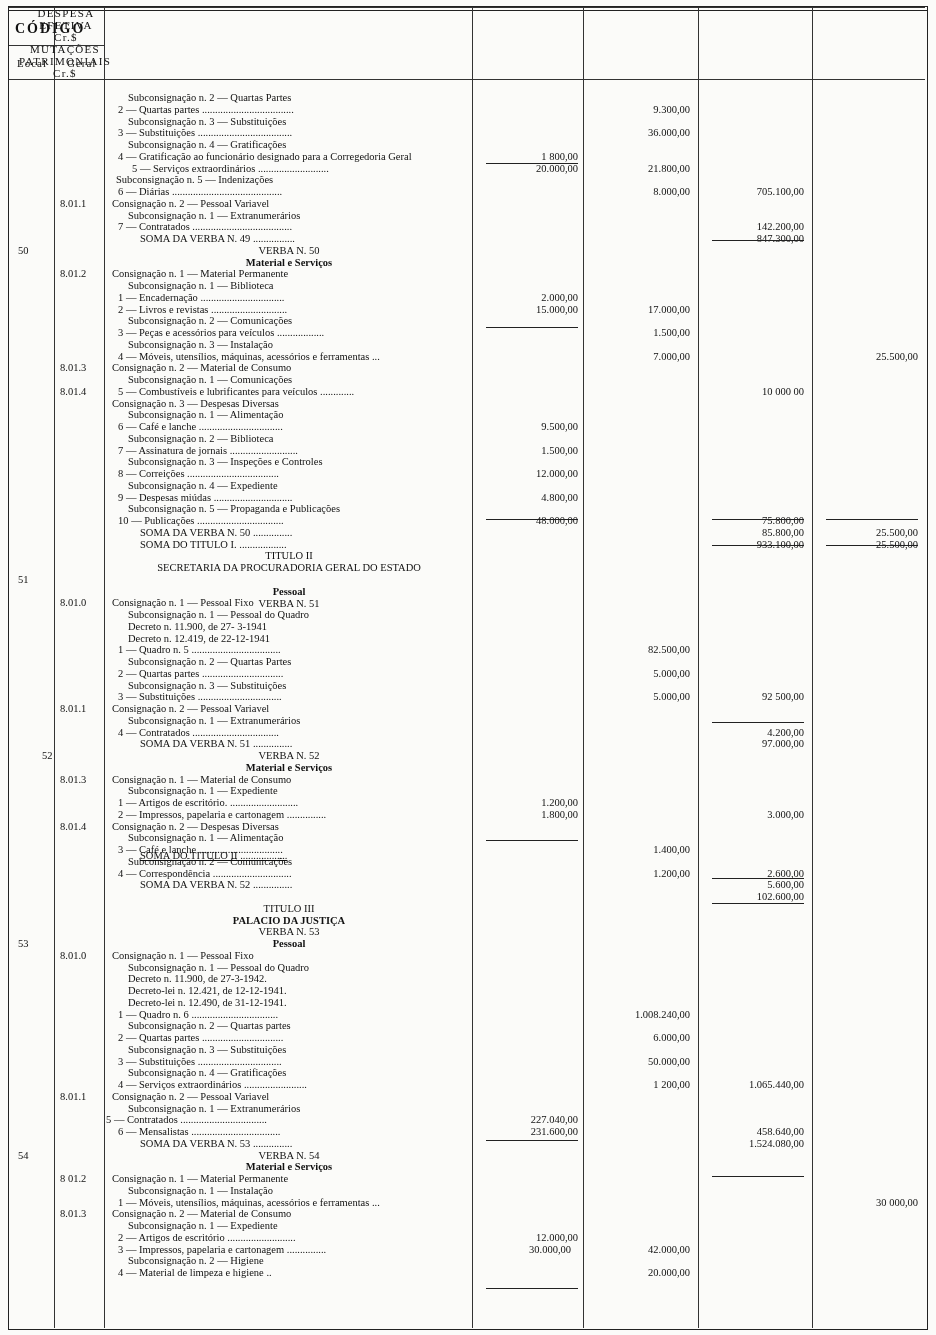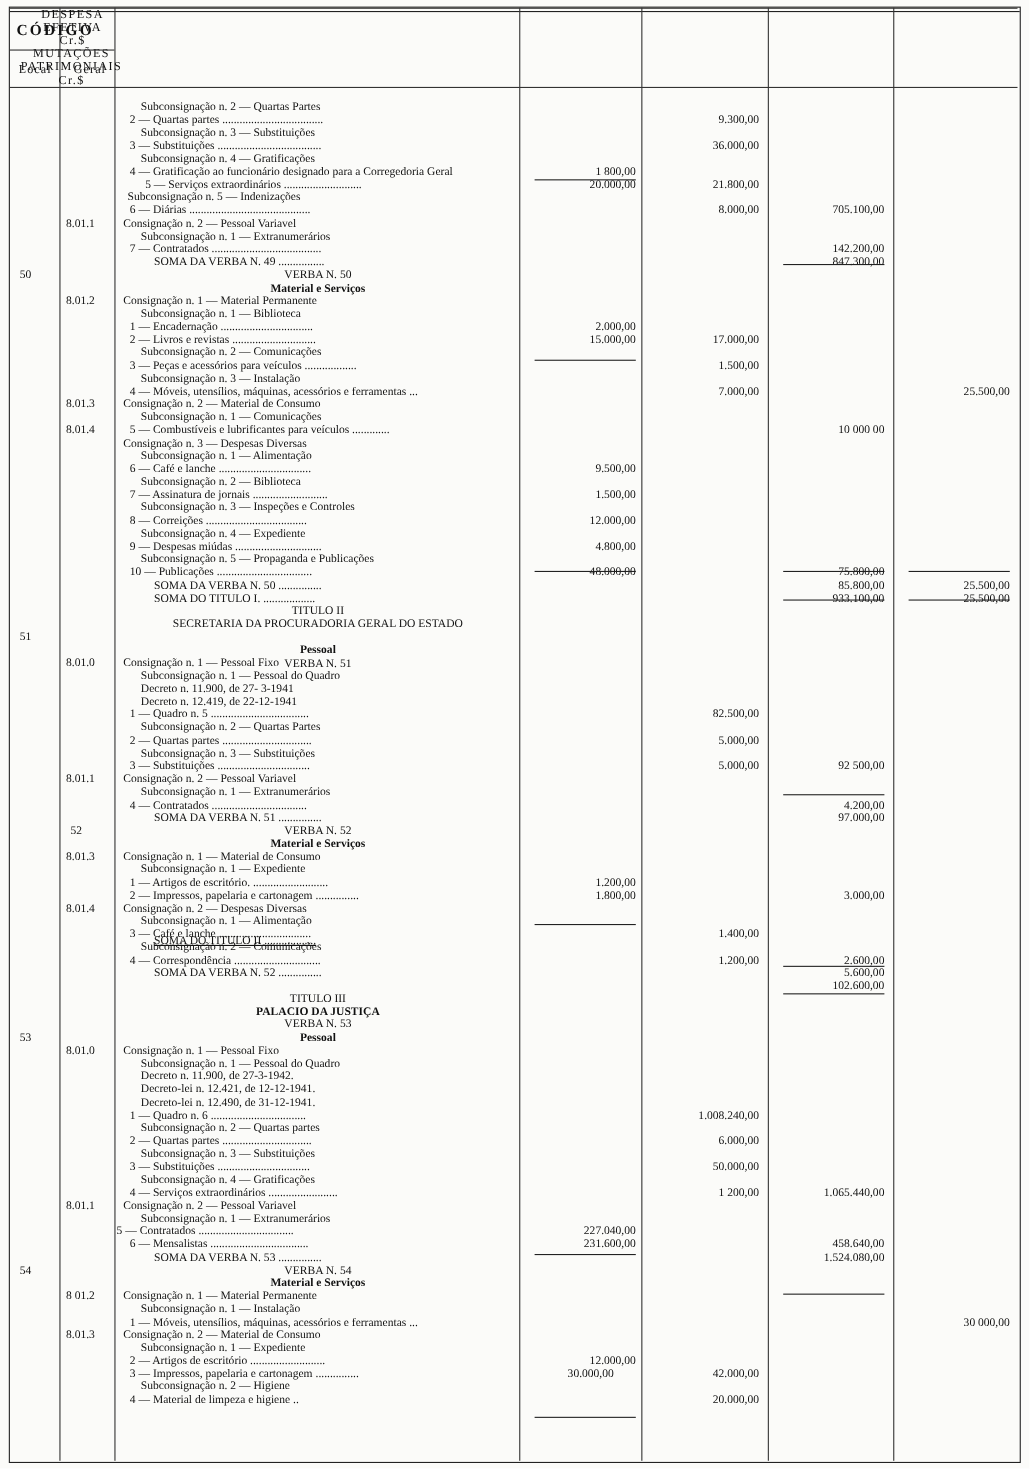--- a/index.html
+++ b/index.html
@@ -149,21 +149,21 @@
       <div class="row t" style="top: 691.25px; left: 118px;">3 — Substituições ................................</div>
       <div class="num" style="left: 590px; width: 100px; top: 691.25px;">5.000,00</div>
       <div class="num" style="left: 704px; width: 100px; top: 691.25px;">92 500,00</div>
       <div class="c-geral" style="left: 60px; top: 703px;">8.01.1</div>
       <div class="row t" style="top: 703px; left: 112px;">Consignação n. 2 — Pessoal Variavel</div>
       <div class="row t" style="top: 714.75px; left: 128px;">Subconsignação n. 1 — Extranumerários</div>
       <div class="row t" style="top: 726.5px; left: 118px;">4 — Contratados .................................</div>
       <div class="num" style="left: 704px; width: 100px; top: 726.5px;">4.200,00</div>
       <div class="row t" style="top: 738.25px; left: 140px;">SOMA DA VERBA N. 51 ...............</div>
       <div class="num" style="left: 704px; width: 100px; top: 738.25px;">97.000,00</div>
-      <div class="c-local" style="left: 28px; top: 750px; padding-left: 36px;">52</div>
+      <div class="c-local" style="left: 6px; top: 750px; padding-left: 36px;">52</div>
       <div class="row t" style="top: 750px; left: 110px; width: 358px; text-align: center;">VERBA N. 52</div>
       <div class="row t bold" style="top: 761.75px; left: 110px; width: 358px; text-align: center;">Material e Serviços</div>
       <div class="c-geral" style="left: 60px; top: 773.5px;">8.01.3</div>
       <div class="row t" style="top: 773.5px; left: 112px;">Consignação n. 1 — Material de Consumo</div>
       <div class="row t" style="top: 785.25px; left: 128px;">Subconsignação n. 1 — Expediente</div>
       <div class="row t" style="top: 797px; left: 118px;">1 — Artigos de escritório. ..........................</div>
       <div class="num" style="left: 478px; width: 100px; top: 797px;">1.200,00</div>
       <div class="row t" style="top: 808.75px; left: 118px;">2 — Impressos, papelaria e cartonagem ...............</div>
       <div class="num" style="left: 478px; width: 100px; top: 808.75px;">1.800,00</div>
       <div class="num" style="left: 704px; width: 100px; top: 808.75px;">3.000,00</div>
@@ -220,21 +220,21 @@
       <div class="row t" style="top: 1173px; left: 112px;">Consignação n. 1 — Material Permanente</div>
       <div class="row t" style="top: 1184.75px; left: 128px;">Subconsignação n. 1 — Instalação</div>
       <div class="row t" style="top: 1196.5px; left: 118px;">1 — Móveis, utensílios, máquinas, acessórios e ferramentas ...</div>
       <div class="num" style="left: 818px; width: 100px; top: 1196.5px;">30 000,00</div>
       <div class="c-geral" style="left: 60px; top: 1208.25px;">8.01.3</div>
       <div class="row t" style="top: 1208.25px; left: 112px;">Consignação n. 2 — Material de Consumo</div>
       <div class="row t" style="top: 1220px; left: 128px;">Subconsignação n. 1 — Expediente</div>
       <div class="row t" style="top: 1231.75px; left: 118px;">2 — Artigos de escritório ..........................</div>
       <div class="num" style="left: 478px; width: 100px; top: 1231.75px;">12.000,00</div>
       <div class="row t" style="top: 1243.5px; left: 118px;">3 — Impressos, papelaria e cartonagem ...............</div>
-      <div class="num" style="left: 458px; width: 100px; top: 1243.5px;">30.000,00</div>
+      <div class="num" style="left: 471px; width: 100px; top: 1243.5px;">30.000,00</div>
       <div class="num" style="left: 590px; width: 100px; top: 1243.5px;">42.000,00</div>
       <div class="row t" style="top: 1255.25px; left: 128px;">Subconsignação n. 2 — Higiene</div>
       <div class="row t" style="top: 1267px; left: 118px;">4 — Material de limpeza e higiene ..</div>
       <div class="num" style="left: 590px; width: 100px; top: 1267px;">20.000,00</div>
     </div>
 
   <div class="uline" style="left:486px;top:163px;width:92px;"></div>
   <div class="uline" style="left:712px;top:240px;width:92px;"></div>
   <div class="uline" style="left:486px;top:327px;width:92px;"></div>
   <div class="uline" style="left:486px;top:519px;width:92px;"></div>

